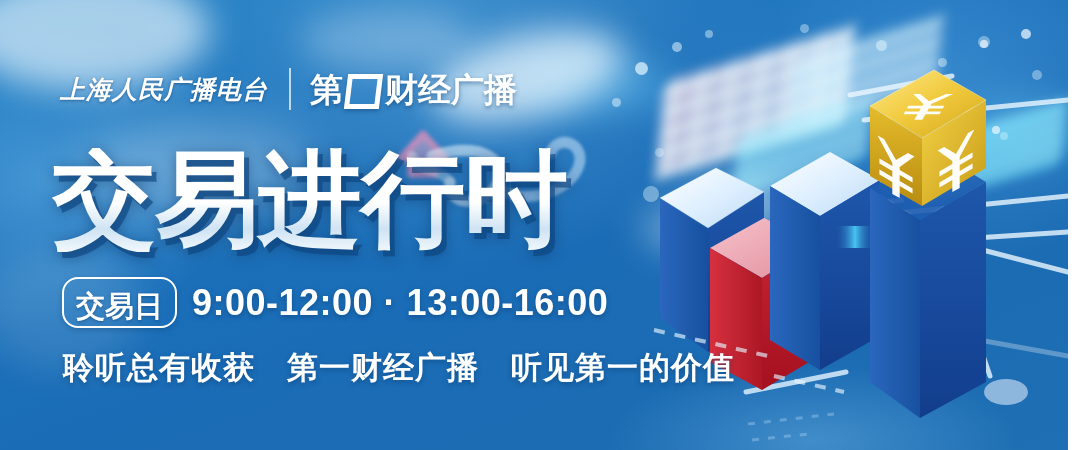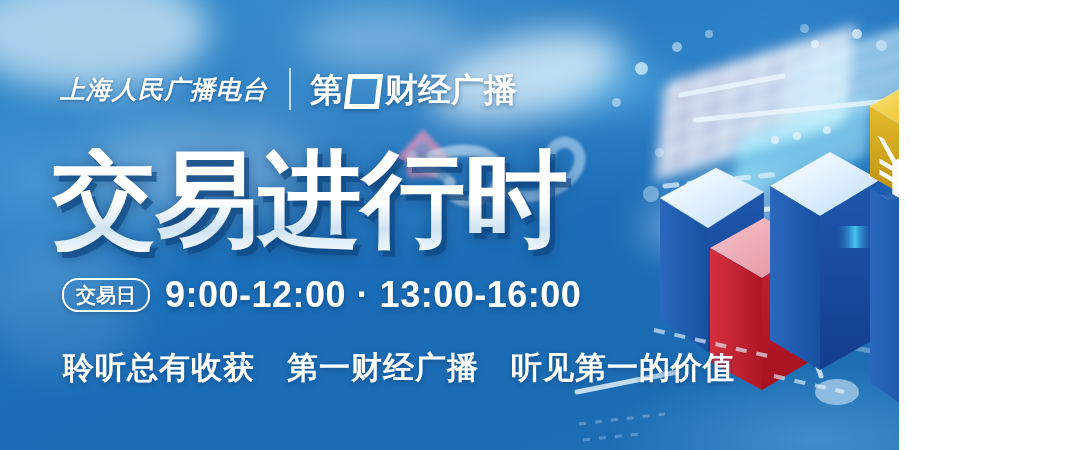--- a/index.html
+++ b/index.html
@@ -1,20 +1,20 @@
 <!DOCTYPE html>
 <html><head>
 <meta charset="utf-8">
 <style>
   html,body{margin:0;padding:0;background:#fff;}
   body{font-family:"Liberation Sans","DejaVu Sans",sans-serif;}
 
   .banner{
     position:relative;
-    width:899px;height:450px;
+    width:1068px;height:450px;
     overflow:hidden;
     background:
       radial-gradient(ellipse 420px 300px at 88% 18%, rgba(120,200,255,.30), rgba(120,200,255,0) 62%),
       radial-gradient(ellipse 300px 240px at 4% 40%, rgba(150,215,255,.33), rgba(150,215,255,0) 65%),
       radial-gradient(ellipse 520px 360px at 42% 8%, rgba(175,225,255,.26), rgba(175,225,255,0) 64%),
       linear-gradient(160deg,#1f7fc4 0%,#1b72bb 28%,#1a6cb6 55%,#1c6cb3 78%,#1e6fb3 100%);
   }
 
   
   .bg-layer{position:absolute;inset:0;pointer-events:none;}
@@ -128,22 +128,22 @@
     -webkit-background-clip:text;background-clip:text;
     -webkit-text-fill-color:transparent;
     filter:drop-shadow(5px 6px 0 rgba(13,68,126,.62)) drop-shadow(0 2px 7px rgba(8,45,90,.45));
     white-space:nowrap;
   }
 
   
   .sched{position:absolute;left:62px;top:277px;display:flex;align-items:center;}
   .badge{
     border:2.5px solid #fff;border-radius:16px;
-    padding:5px 12px 5px 12px;
-    color:#fff;font-size:20px;font-weight:bold;line-height:1;
+    padding:13px 12px 5px 12px;
+    color:#fff;font-size:29px;font-weight:bold;line-height:1;
     font-family:Liberation Serif, serif;
     text-shadow:0 1px 3px rgba(10,55,105,.5);
     box-shadow:0 2px 5px rgba(10,55,105,.3);
   }
   .times{
     margin-left:15px;color:#fff;font-size:36px;font-weight:bold;line-height:1;
     font-family:"Liberation Sans","DejaVu Sans",sans-serif;
     letter-spacing:.5px;
     text-shadow:0 2px 5px rgba(10,55,105,.5);white-space:nowrap;
   }

